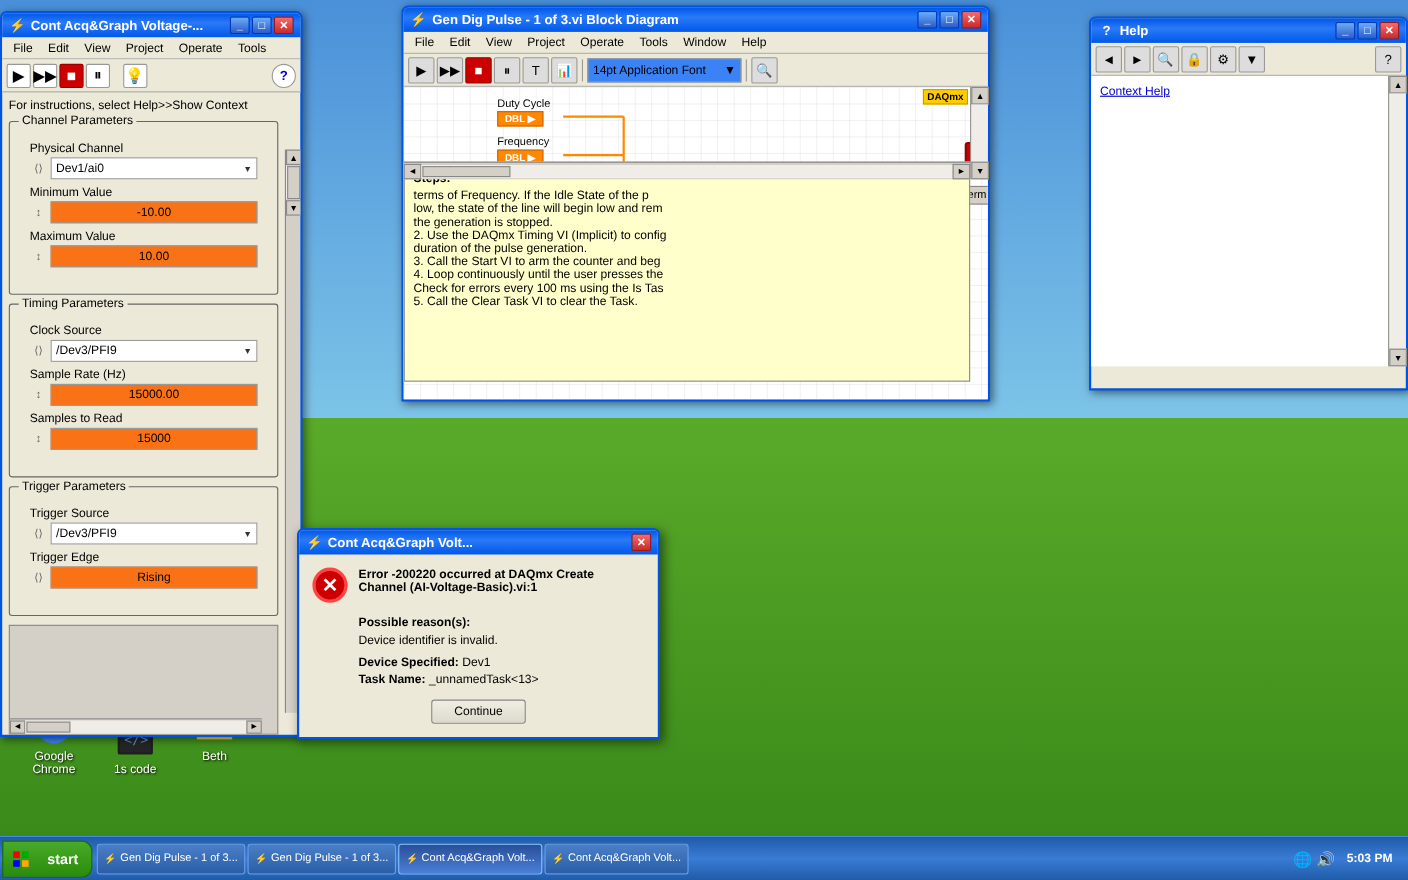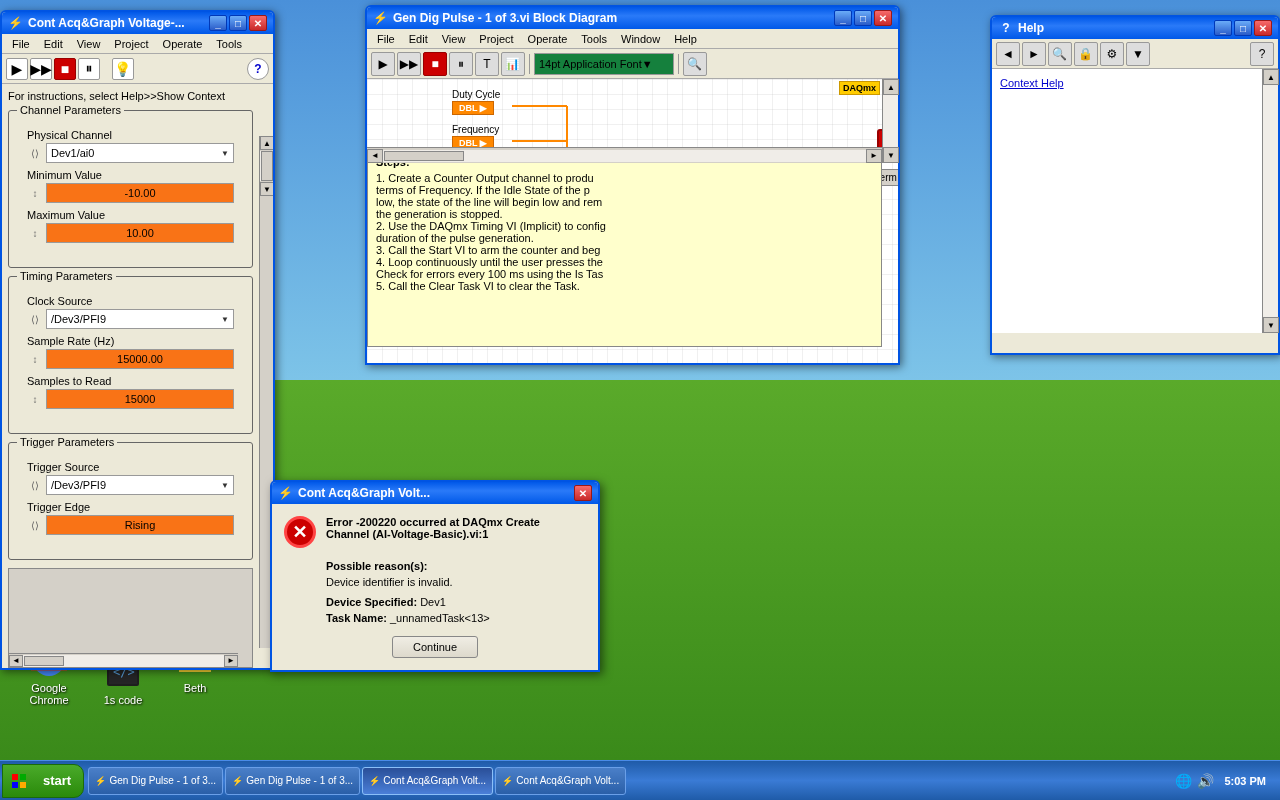--- a/index.html
+++ b/index.html
@@ -457,26 +457,27 @@
     .toolbar-separator {
       width: 1px;
       height: 20px;
       background: #999;
       margin: 0 2px;
     }
 
     .font-selector {
       height: 22px;
       border: 1px solid #999;
-      background: #15803d;
+      background: #3b82f6;
       padding: 1px 4px;
       font-size: 11px;
       width: 140px;
       display: flex;
       align-items: center;
+      justify-content: space-between;
     }
 
     
     .stop-button-vi {
       position: absolute;
       background: #cc0000;
       color: white;
       font-weight: bold;
       font-size: 11px;
       padding: 4px 10px;
@@ -800,21 +801,20 @@
 
           <line x1="265" y1="118" x2="330" y2="108" stroke="#884400" stroke-width="1.5"></line>
 
           <line x1="200" y1="27" x2="200" y2="118" stroke="#ff8800" stroke-width="2"></line>
         </svg>
 
       </div>
 
       <div class="steps-panel">
         <div class="steps-title">Steps:</div>
-        <div>1.  Create a Counter Output channel to produ</div>
         <div>terms of Frequency.  If the Idle State of the p</div>
         <div>low, the state of the line will begin low and rem</div>
         <div>the generation is stopped.</div>
         <div>2. Use the DAQmx Timing VI (Implicit) to config</div>
         <div>duration of the pulse generation.</div>
         <div>3. Call the Start VI to arm the counter and beg</div>
         <div>4.  Loop continuously until the user presses the</div>
         <div>Check for errors every 100 ms using the Is Tas</div>
         <div>5.  Call the Clear Task VI to clear the Task.</div>
       </div>

